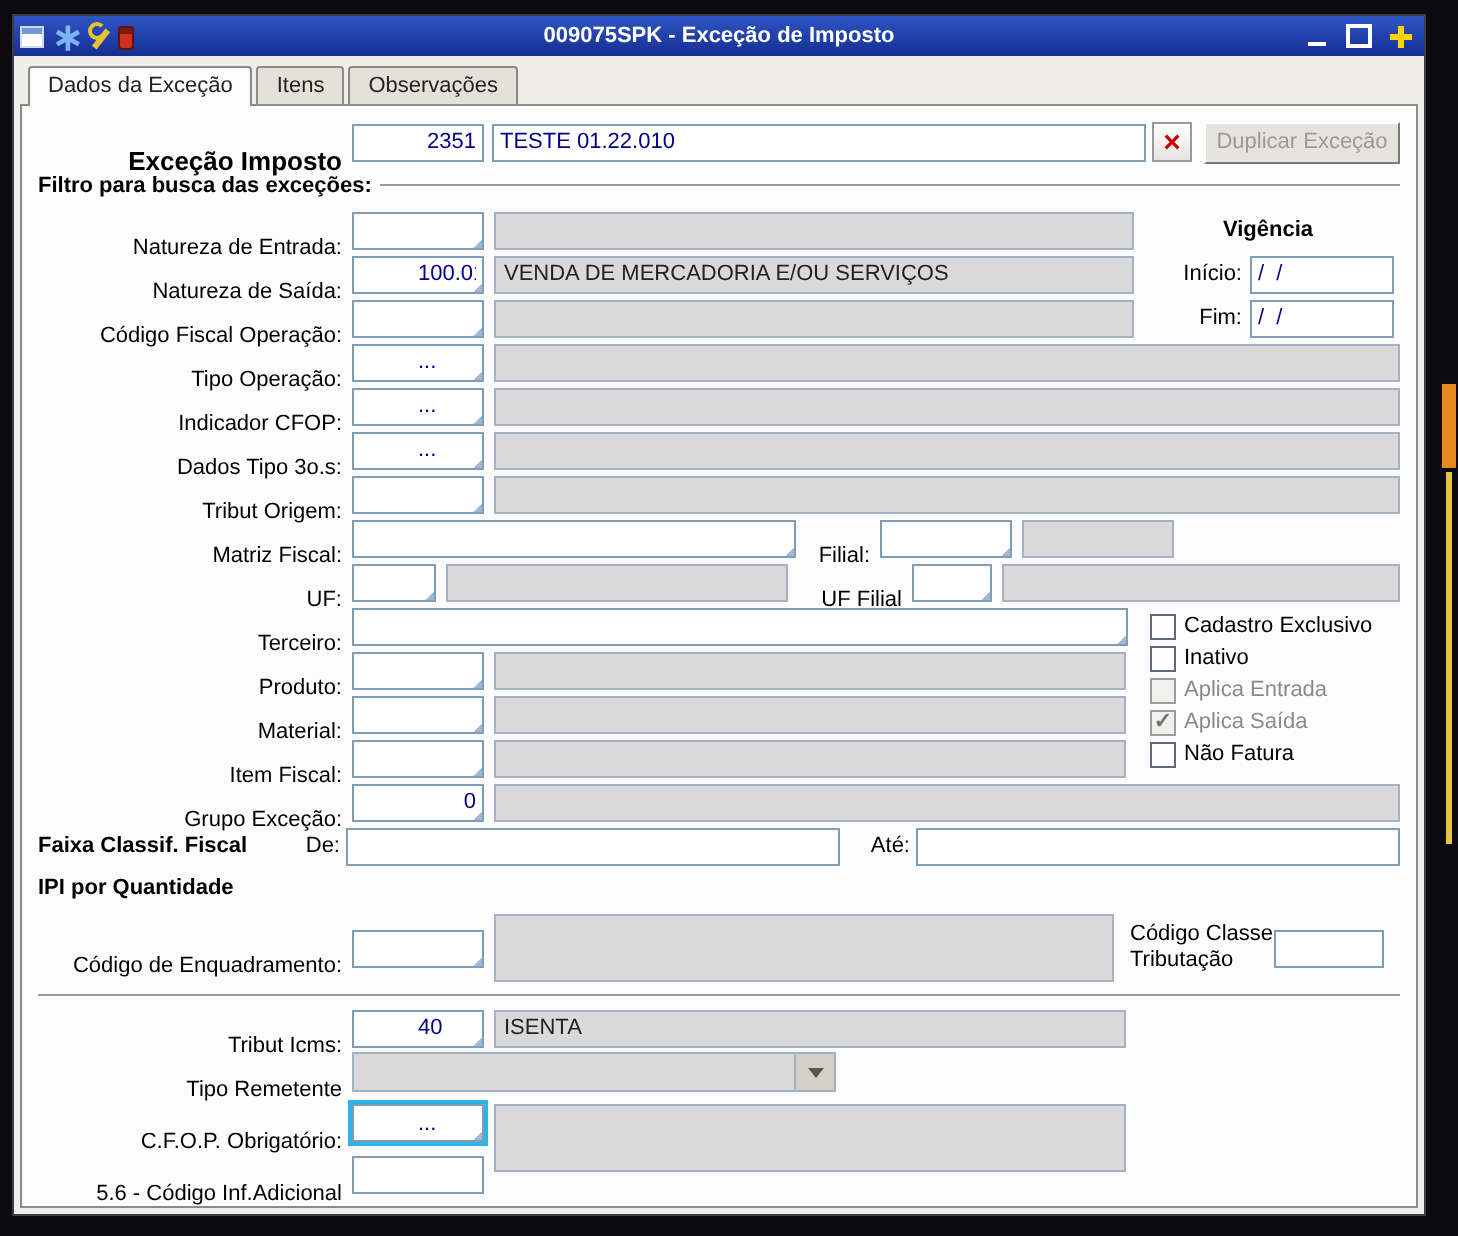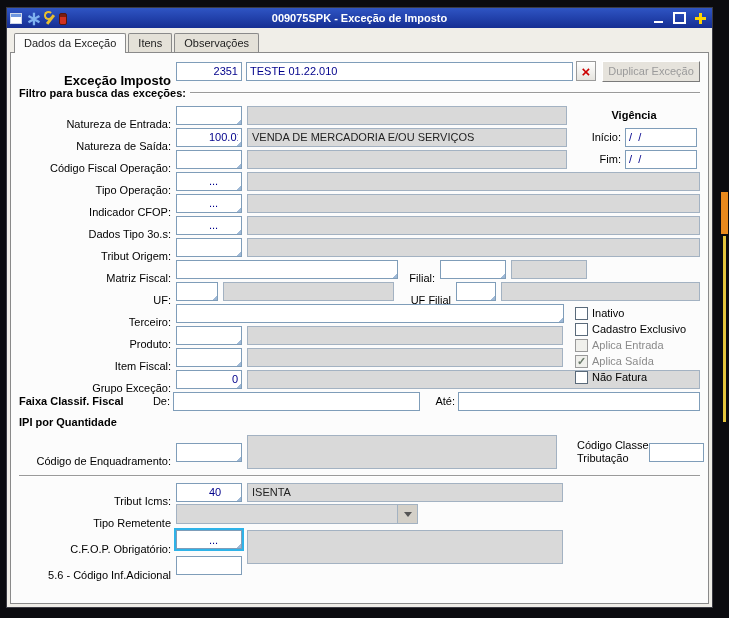--- a/index.html
+++ b/index.html
@@ -92,21 +92,21 @@
   .cbx.dis .cbl { color:#8a8a8a; }
 
   
   .faixa .sec-t { width:118px; flex:0 0 auto; }
   .faixa .mini { width:36px; text-align:right; padding-right:3px; flex:0 0 auto; }
   .faixa .ate { width:34px; margin-left:4px; }
   .faixa .grow { flex:1 1 auto; }
 
   
   .ipirow { height:38px; display:flex; align-items:center; }
-  .classe-lbl { width:72px; margin-left:20px; line-height:1.15; flex:0 0 auto; }
+  .classe-lbl { width:72px; margin-left:8px; line-height:1.15; flex:0 0 auto; }
 
   
   .combo { width:242px; height:20px; margin-left:0; background:#D9D9D9; border:1px solid #A3B2C2;
            display:flex; align-items:center; }
   .combo-val { flex:1; padding:0 3px; color:#222; }
   .combo-btn { width:20px; height:18px; background:#D4D0C8; border-left:1px solid #A3B2C2;
                display:flex; align-items:center; justify-content:center; }
   .combo-btn .arr { width:0; height:0; border-left:4px solid transparent; border-right:4px solid transparent;
                     border-top:5px solid #555; }
 
@@ -235,42 +235,47 @@
         <div class="row">
           <span class="lbl">Terceiro:</span>
           <input class="inp look w388" value="" style="">
         </div>
         <div class="row">
           <span class="lbl">Produto:</span>
           <input class="inp look w66" value="" style="">
           <div class="disp w316"></div>
         </div>
         <div class="row">
+          <span class="lbl">Material:</span>
+          <input class="inp look w66" value="" style="">
+          <div class="disp w316"></div>
+        </div>
+        <div class="row">
           <span class="lbl">Item Fiscal:</span>
           <input class="inp look w66" value="" style="">
           <div class="disp w316"></div>
         </div>
         <div class="row">
           <span class="lbl">Grupo Exceção:</span>
           <input class="inp look w66 num" value="0" style="">
           <div class="disp grow"></div>
         </div>
 
         <div class="cbcol">
           <div class="cbx">
             <span class="box">
                 <span class="mark"></span>
               </span>
+            <span class="cbl">Cadastro Exclusivo</span>
+          </div>
+          <div class="cbx">
+            <span class="box">
+                <span class="mark"></span>
+              </span>
             <span class="cbl">Inativo</span>
-          </div>
-          <div class="cbx">
-            <span class="box">
-                <span class="mark"></span>
-              </span>
-            <span class="cbl">Cadastro Exclusivo</span>
           </div>
           <div class="cbx dis">
             <span class="box">
                 <span class="mark"></span>
               </span>
             <span class="cbl">Aplica Entrada</span>
           </div>
           <div class="cbx dis">
             <span class="box">
                 <span class="mark">✓</span>

